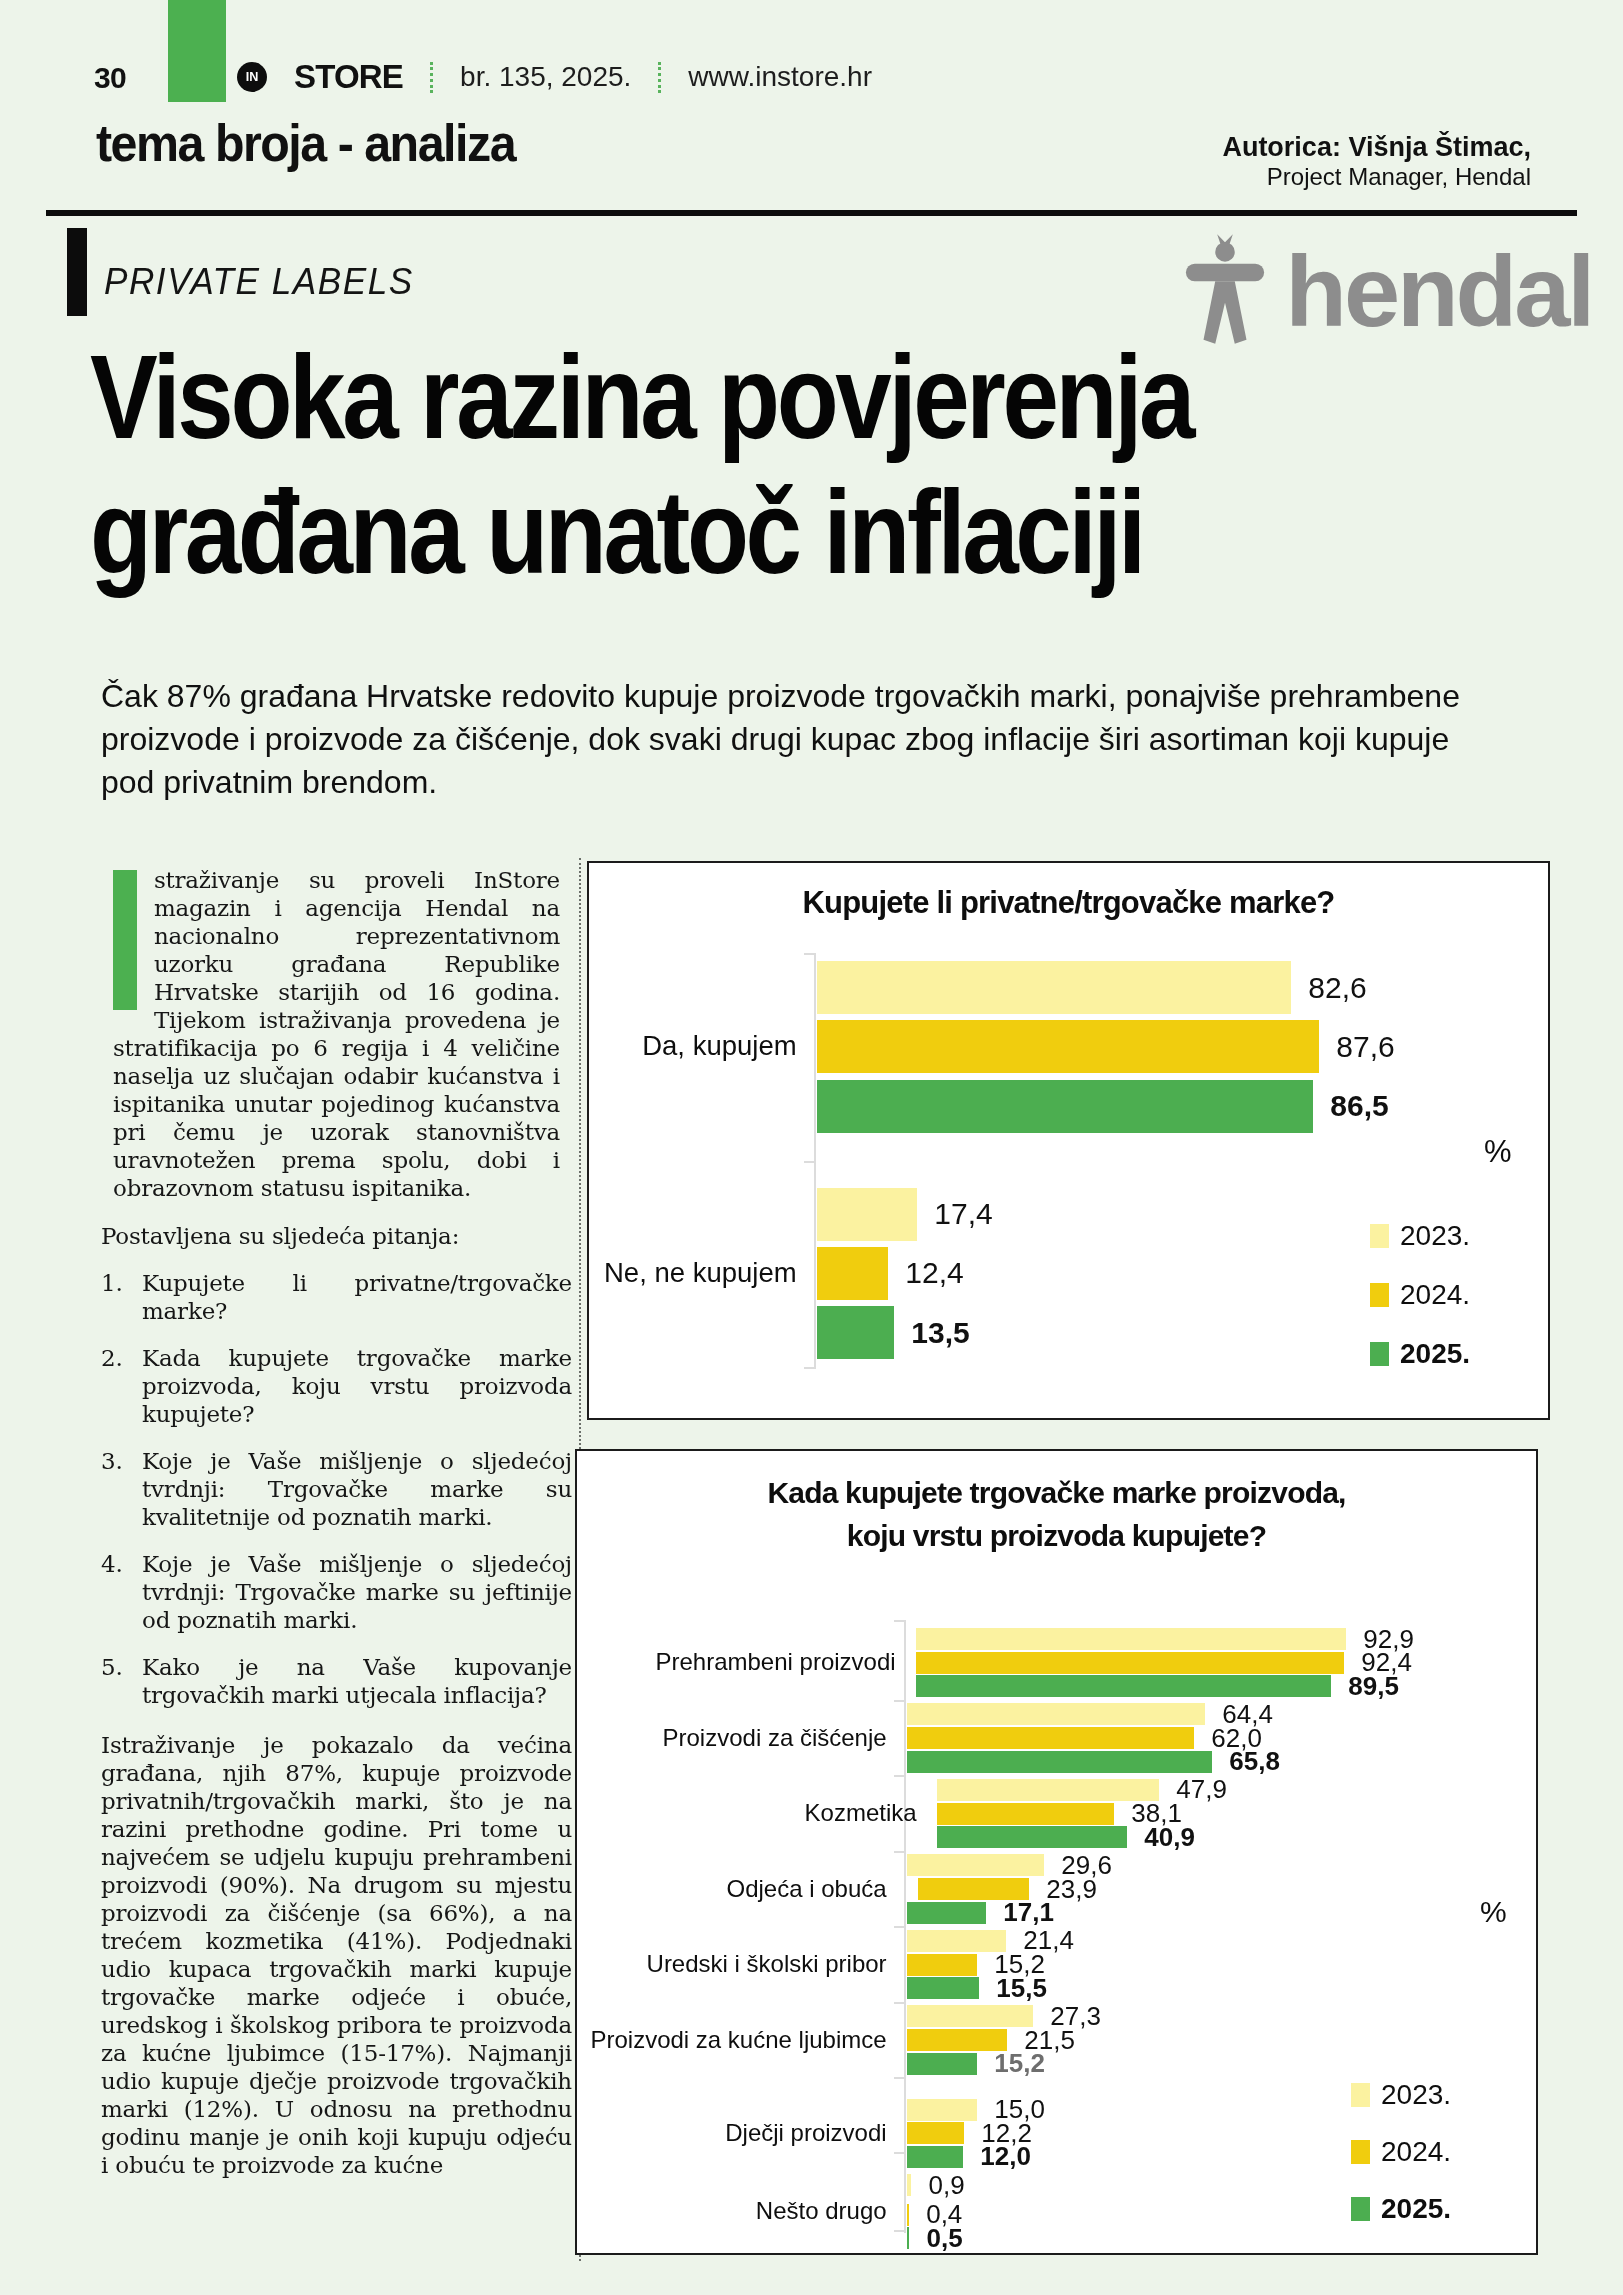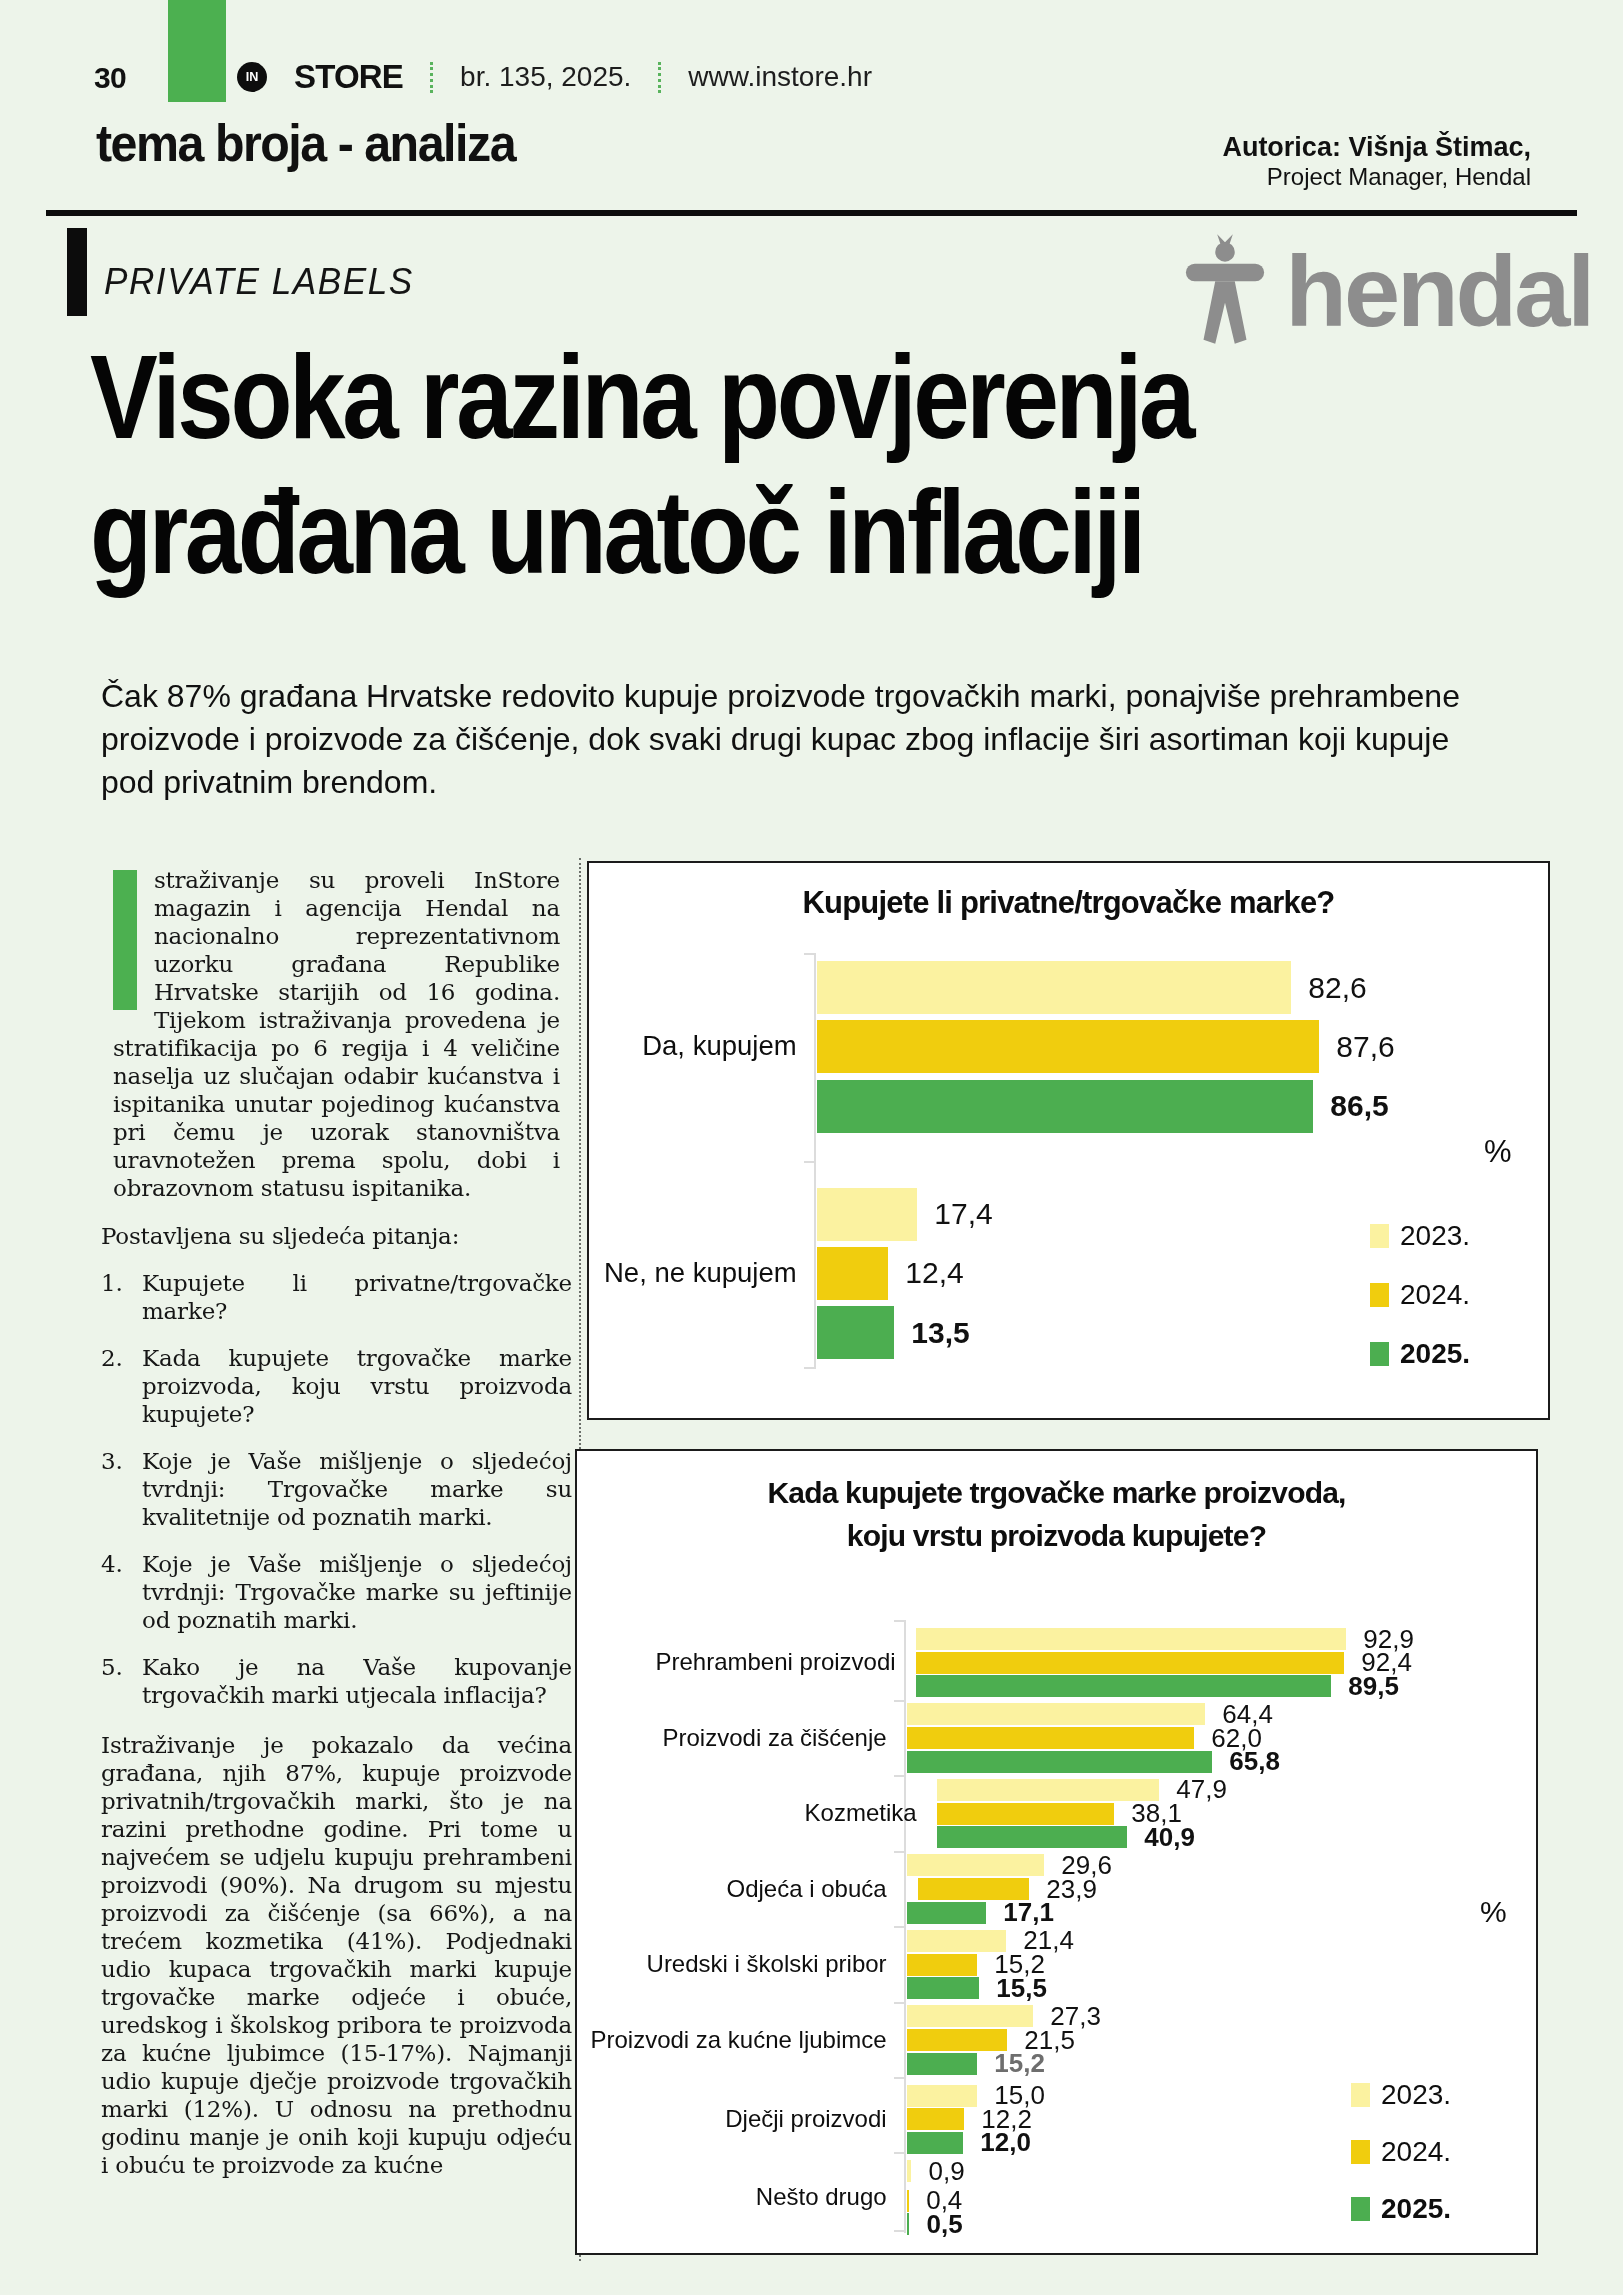--- a/index.html
+++ b/index.html
@@ -294,21 +294,21 @@
             <div class="bar-row" style="height: 22px;">
               <div class="bar" style="width: 70px; height: 100%; background: rgb(240, 205, 14);"></div>
               <div class="val" style="font-size: 26px;">15,2</div>
             </div>
             <div class="bar-row" style="height: 22px;">
               <div class="bar" style="width: 72px; height: 100%; background: rgb(76, 174, 80);"></div>
               <div class="val bold" style="font-size: 26px;">15,5</div>
             </div>
           </div>
         </div>
-        <div class="group" style="margin-bottom: 10px;">
+        <div class="group" style="margin-bottom: 24px;">
           <div class="cat-label" style="width: 330px; font-size: 24px;">Proizvodi za kućne ljubimce</div>
           <div class="bars" style="gap: 1.6px;">
             <div class="bar-row" style="height: 22px;">
               <div class="bar" style="width: 126px; height: 100%; background: rgb(251, 242, 160);"></div>
               <div class="val" style="font-size: 26px;">27,3</div>
             </div>
             <div class="bar-row" style="height: 22px;">
               <div class="bar" style="width: 100px; height: 100%; background: rgb(240, 205, 14);"></div>
               <div class="val" style="font-size: 26px;">21,5</div>
             </div>

